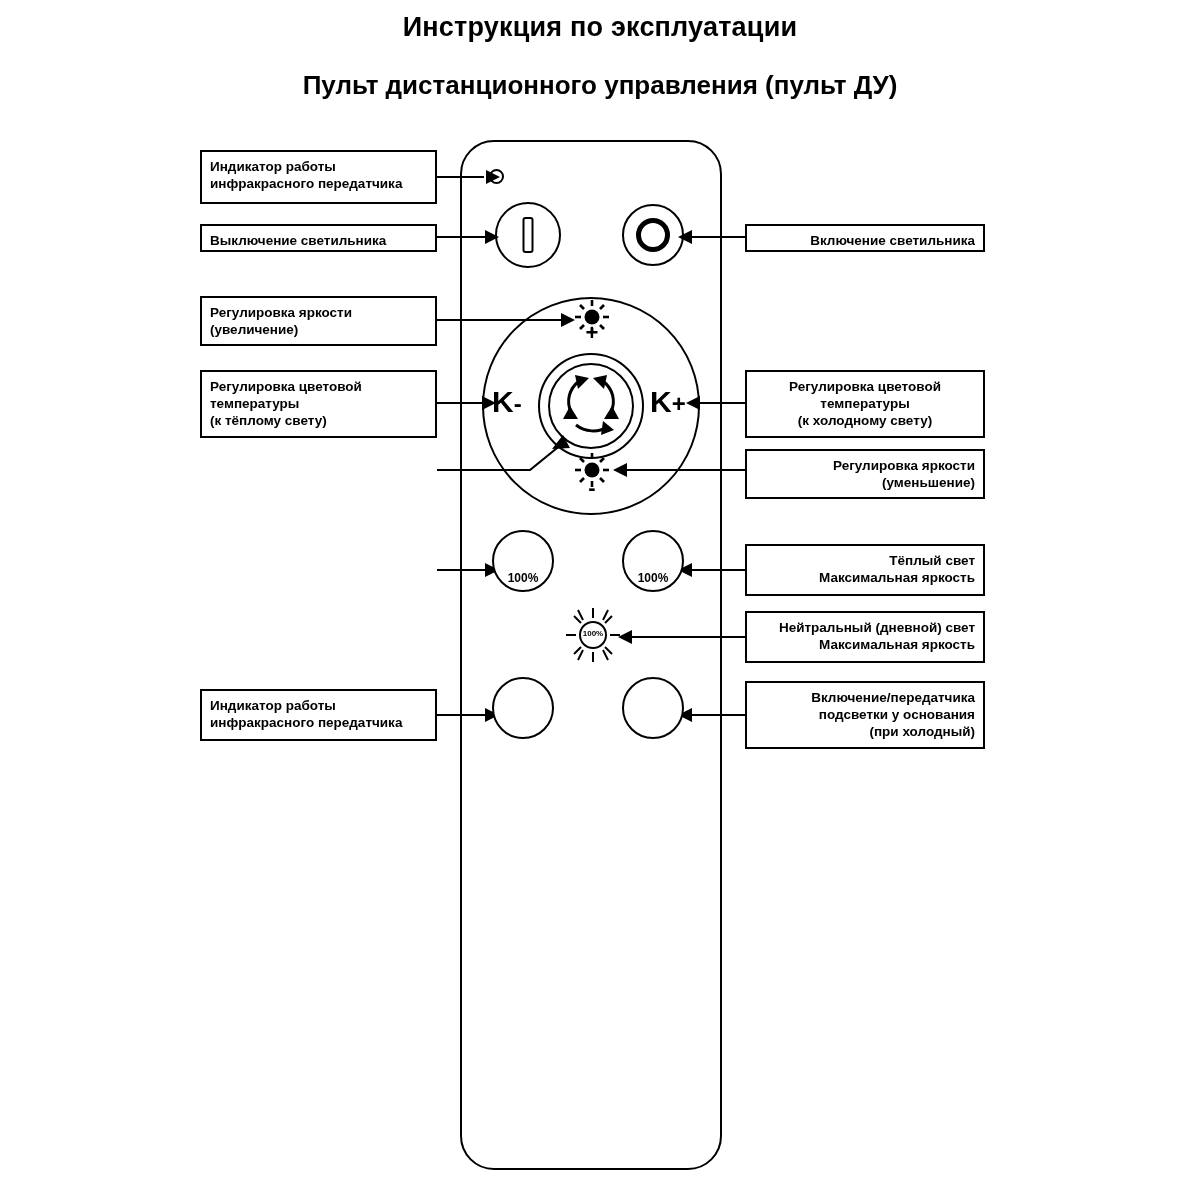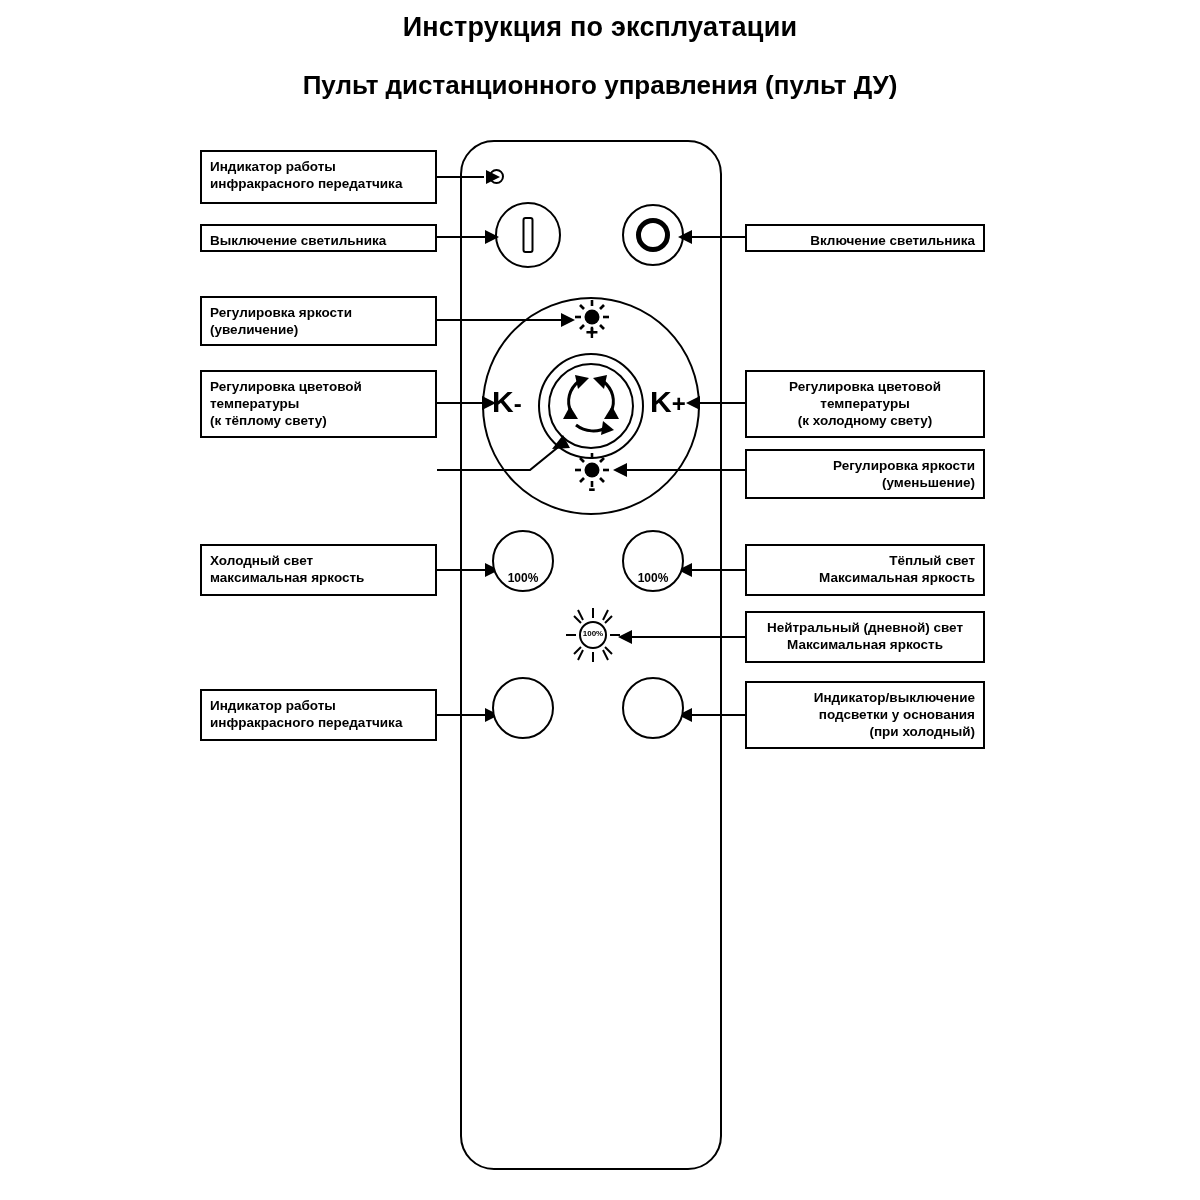--- a/index.html
+++ b/index.html
@@ -444,24 +444,20 @@
     <div>(увеличение)</div>
   </div>
 
   <div class="label" style="left:200px; top:370px; width:237px; height:68px;">
     <div>Регулировка цветовой</div>
     <div>температуры</div>
     <div>(к тёплому свету)</div>
   </div>
 
 
-  <div class="label" style="left:200px; top:544px; width:237px; height:52px;">
-    <div>Холодный свет</div>
-    <div>максимальная яркость</div>
-  </div>
 
   <div class="label" style="left:200px; top:689px; width:237px; height:52px;">
     <div>Индикатор работы</div>
     <div>инфракрасного передатчика</div>
   </div>
 
   <div class="label right-align" style="left:745px; top:224px; width:240px; height:28px; text-align:right;">
     <div>Включение светильника</div>
   </div>
 
@@ -474,24 +470,24 @@
   <div class="label right-align" style="left:745px; top:449px; width:240px; height:50px;">
     <div>Регулировка яркости</div>
     <div>(уменьшение)</div>
   </div>
 
   <div class="label right-align" style="left:745px; top:544px; width:240px; height:52px;">
     <div>Тёплый свет</div>
     <div>Максимальная яркость</div>
   </div>
 
-  <div class="label right-align" style="left:745px; top:611px; width:240px; height:52px;text-align:center;">
+  <div class="label right-align" style="left:745px; top:611px; width:240px; height:52px;">
     <div>Нейтральный (дневной) свет</div>
     <div>Максимальная яркость</div>
   </div>
 
   <div class="label right-align" style="left:745px; top:681px; width:240px; height:68px;">
-    <div>Индикатор/выключение</div>
+    <div>Включение/передатчика</div>
     <div>подсветки у основания</div>
     <div>(при холодный)</div>
   </div>
 
 </div>
 
 </body></html>

